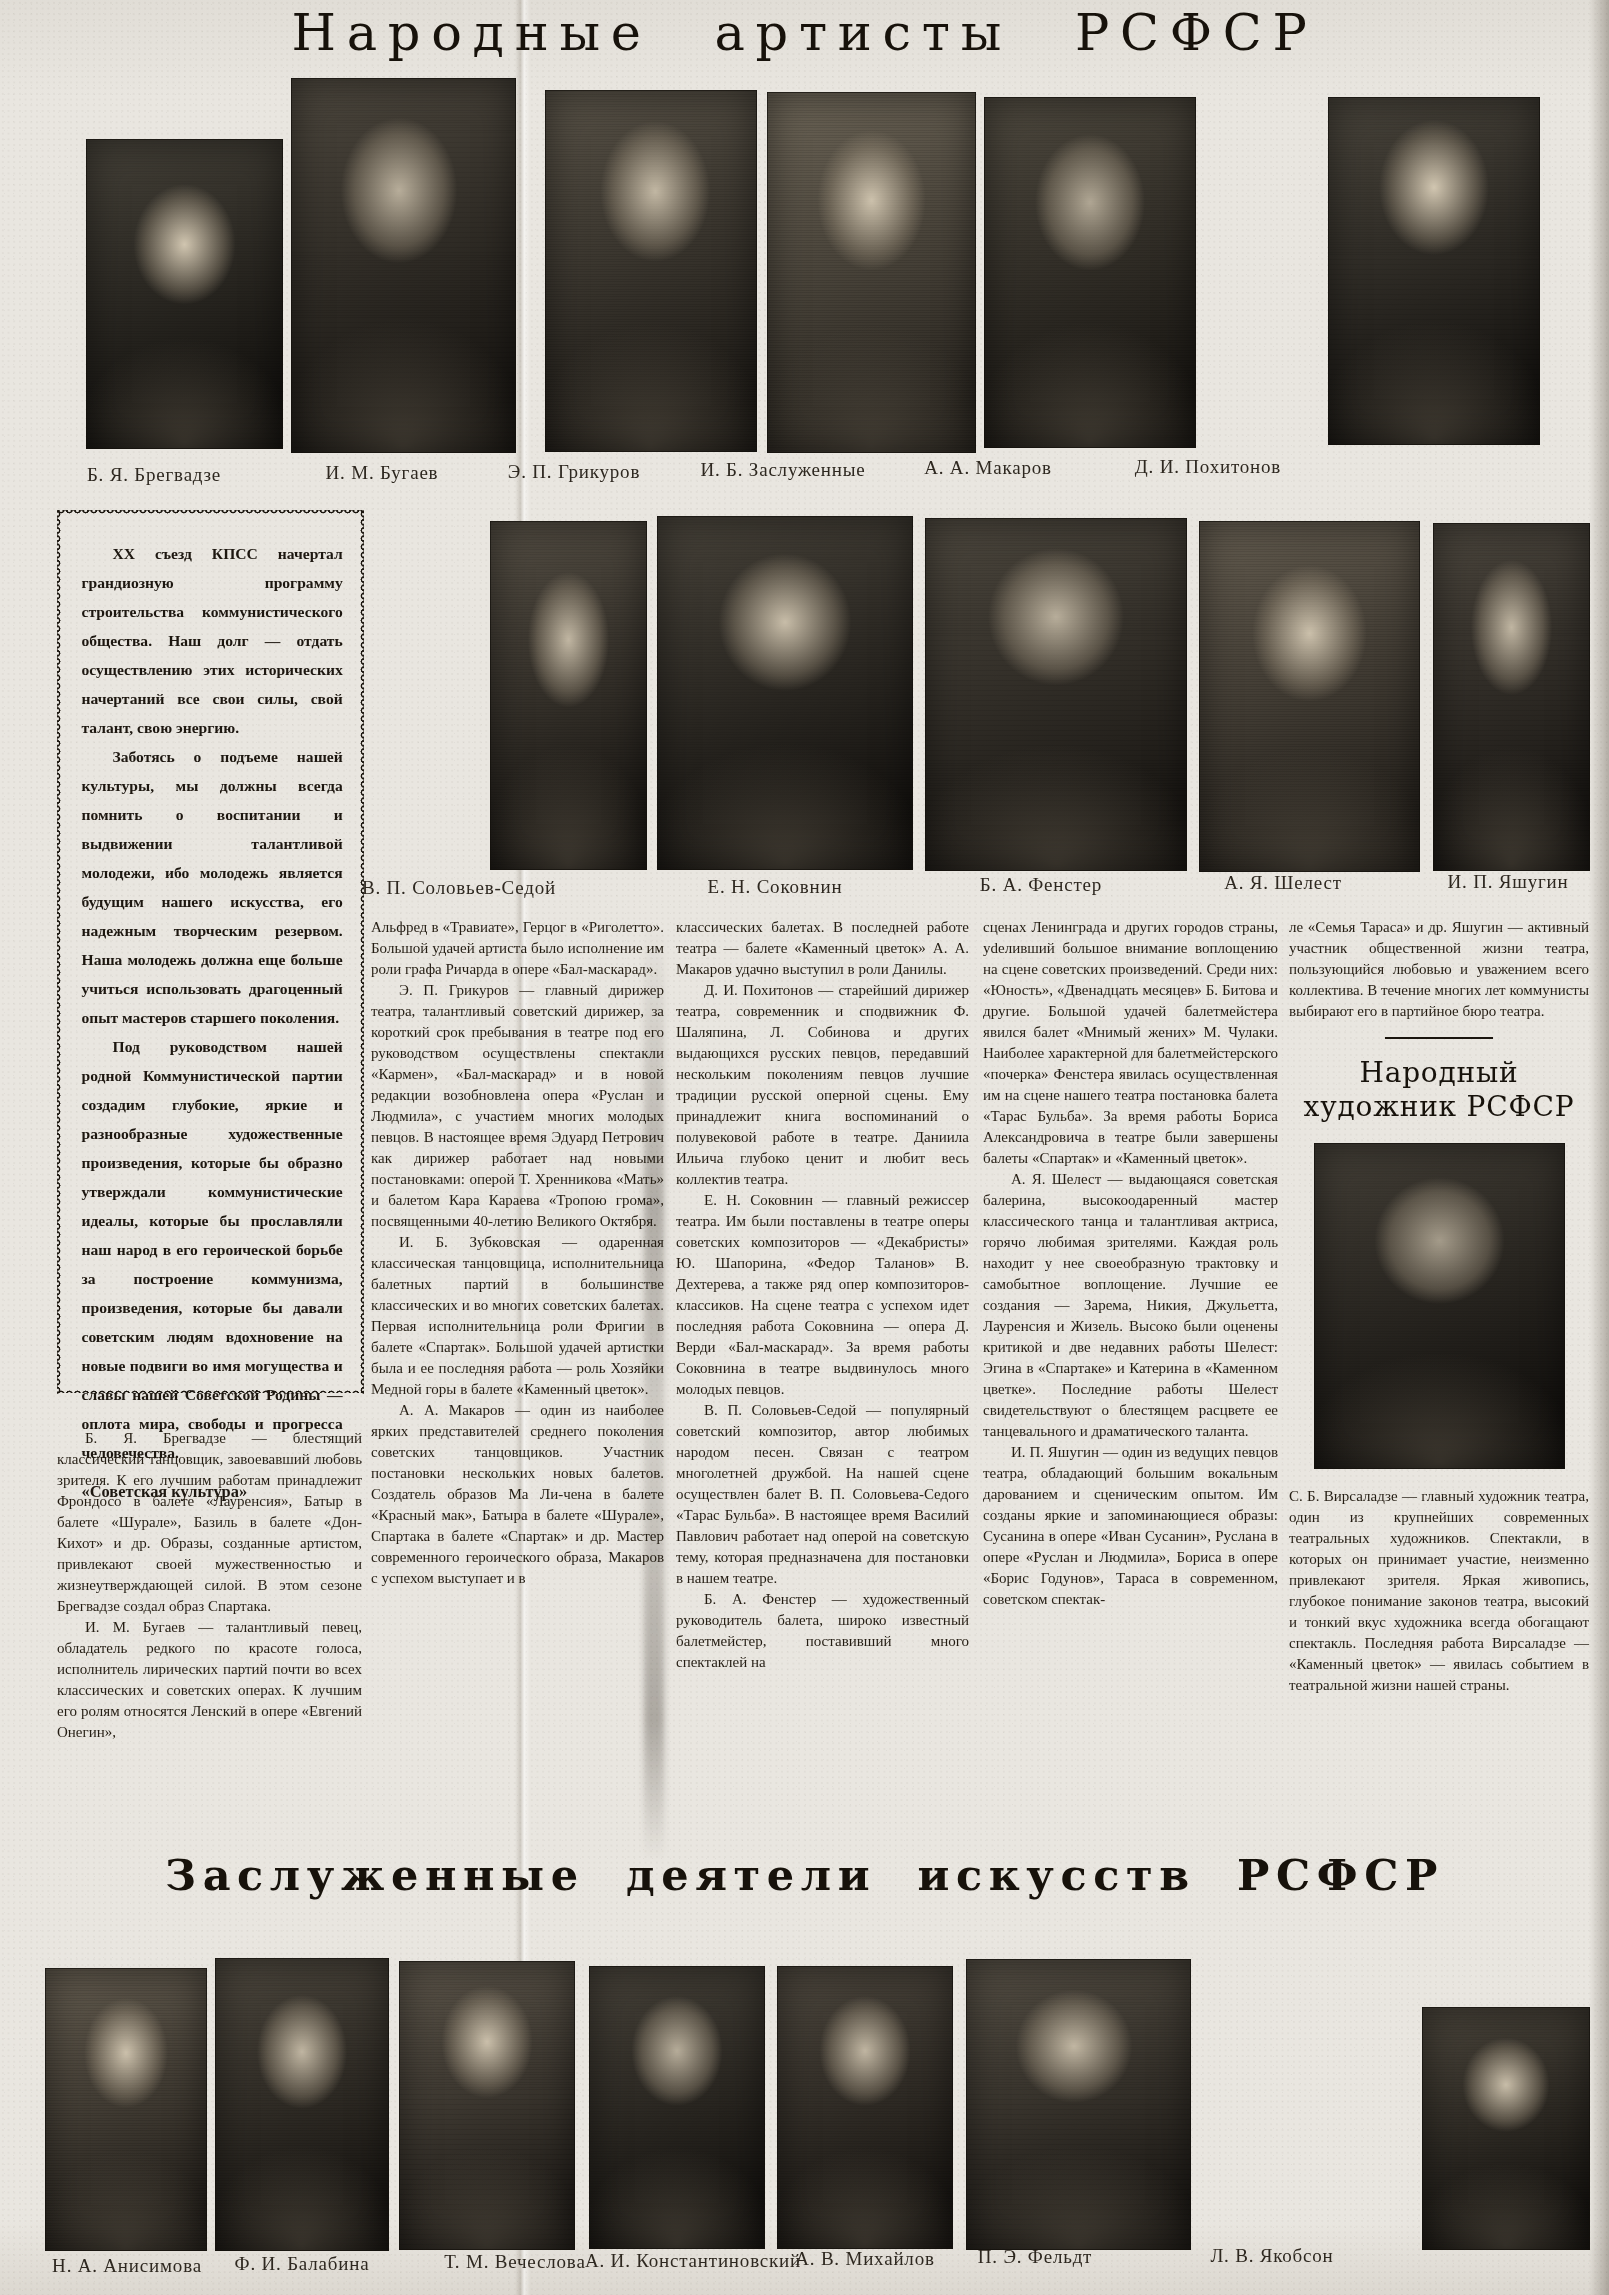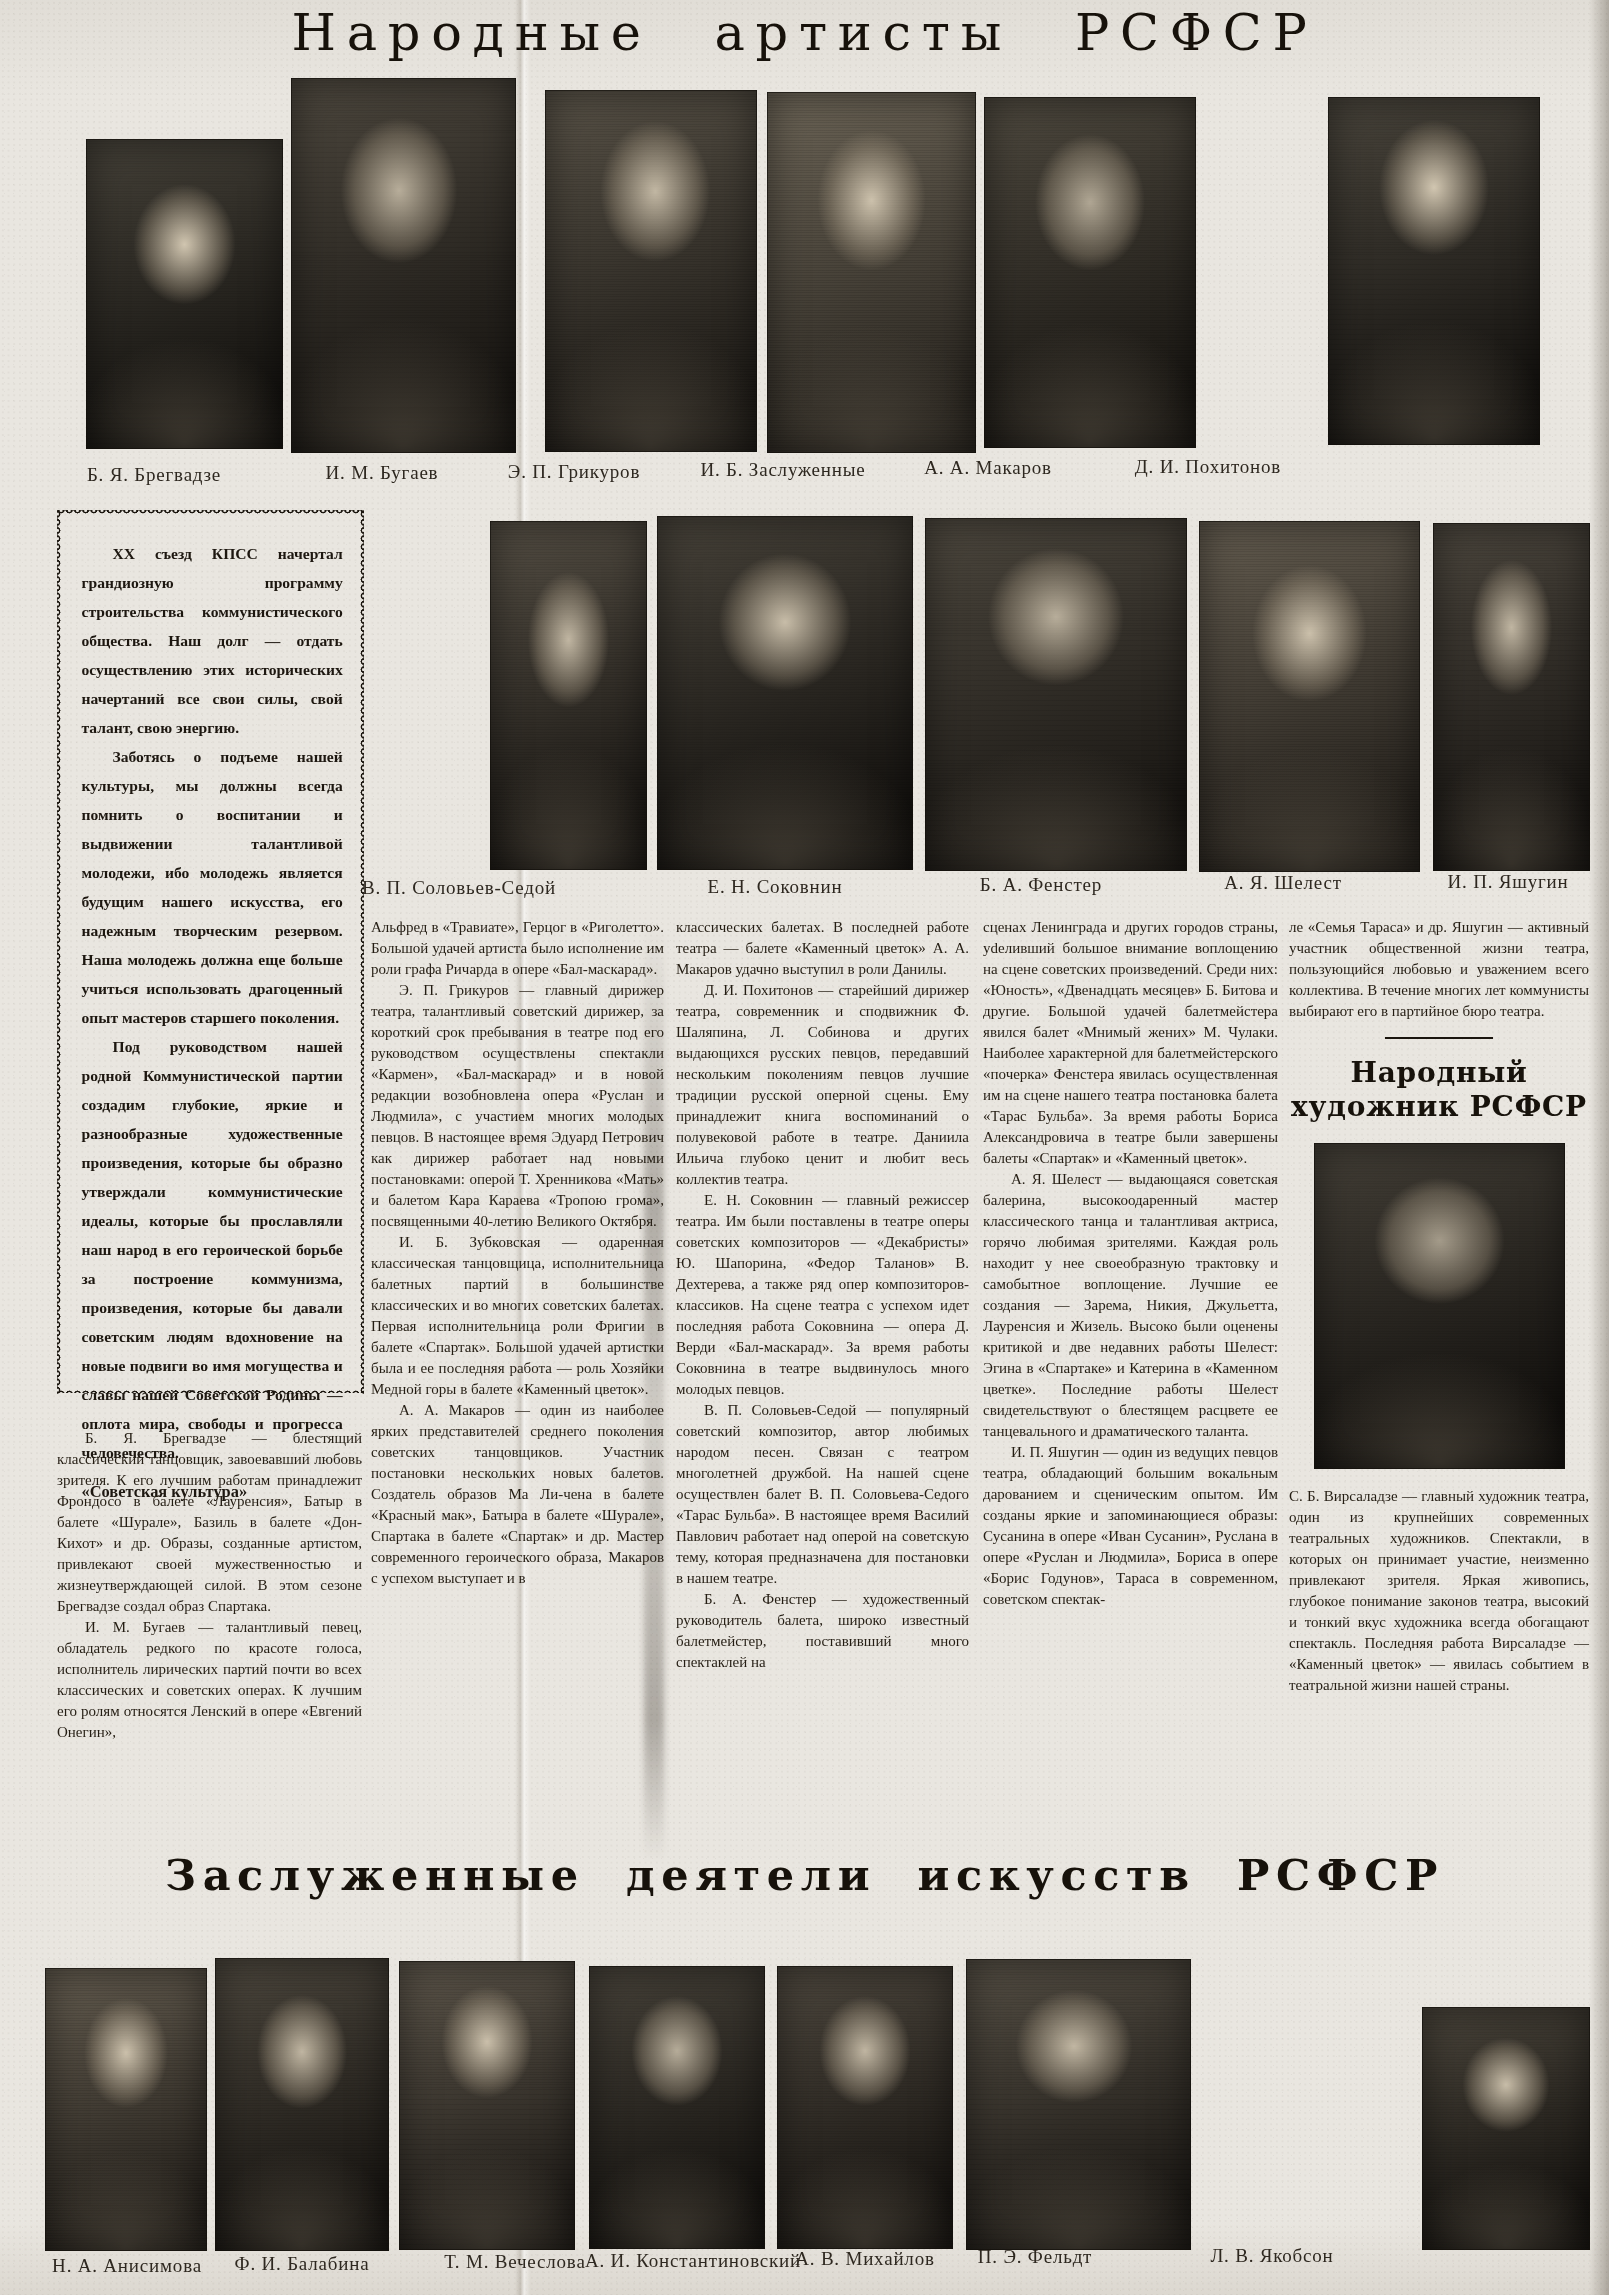--- a/index.html
+++ b/index.html
@@ -56,21 +56,21 @@
     text-align:justify;color:#1d1710;}
   .quote-inner p{margin:0;text-indent:31px;}
   .quote-inner .sig{text-indent:0;margin-top:9.8px;padding-right:4.9px;
     font-family:Liberation Serif, serif;font-size:16.4px;}
 
   .col{position:absolute;top:917px;font-size:15px;line-height:21px;text-align:justify;color:#241d13;}
   .col p{margin:0;text-indent:28px;}
   .col p.cont{text-indent:0;}
 
   .divider{width:108px;height:2.5px;background:#1a150e;margin:14.8px auto 16.4px;}
-  .artist-header{margin:0;font-family:"DejaVu Serif",serif;font-weight:700;
+  .artist-header{margin:0;font-family:"DejaVu Serif",serif;font-weight:400;
     font-size:28px;line-height:34px;text-align:center;letter-spacing:0.8px;color:#17120b;}
   .artist-ph{position:relative;display:block;margin:19.7px auto 16.4px;width:251px;height:326px;}
 </style>
 </head>
 <body>
 
 <div class="page">
 
   <i class="crease"></i>
   <i class="smudge"></i>

